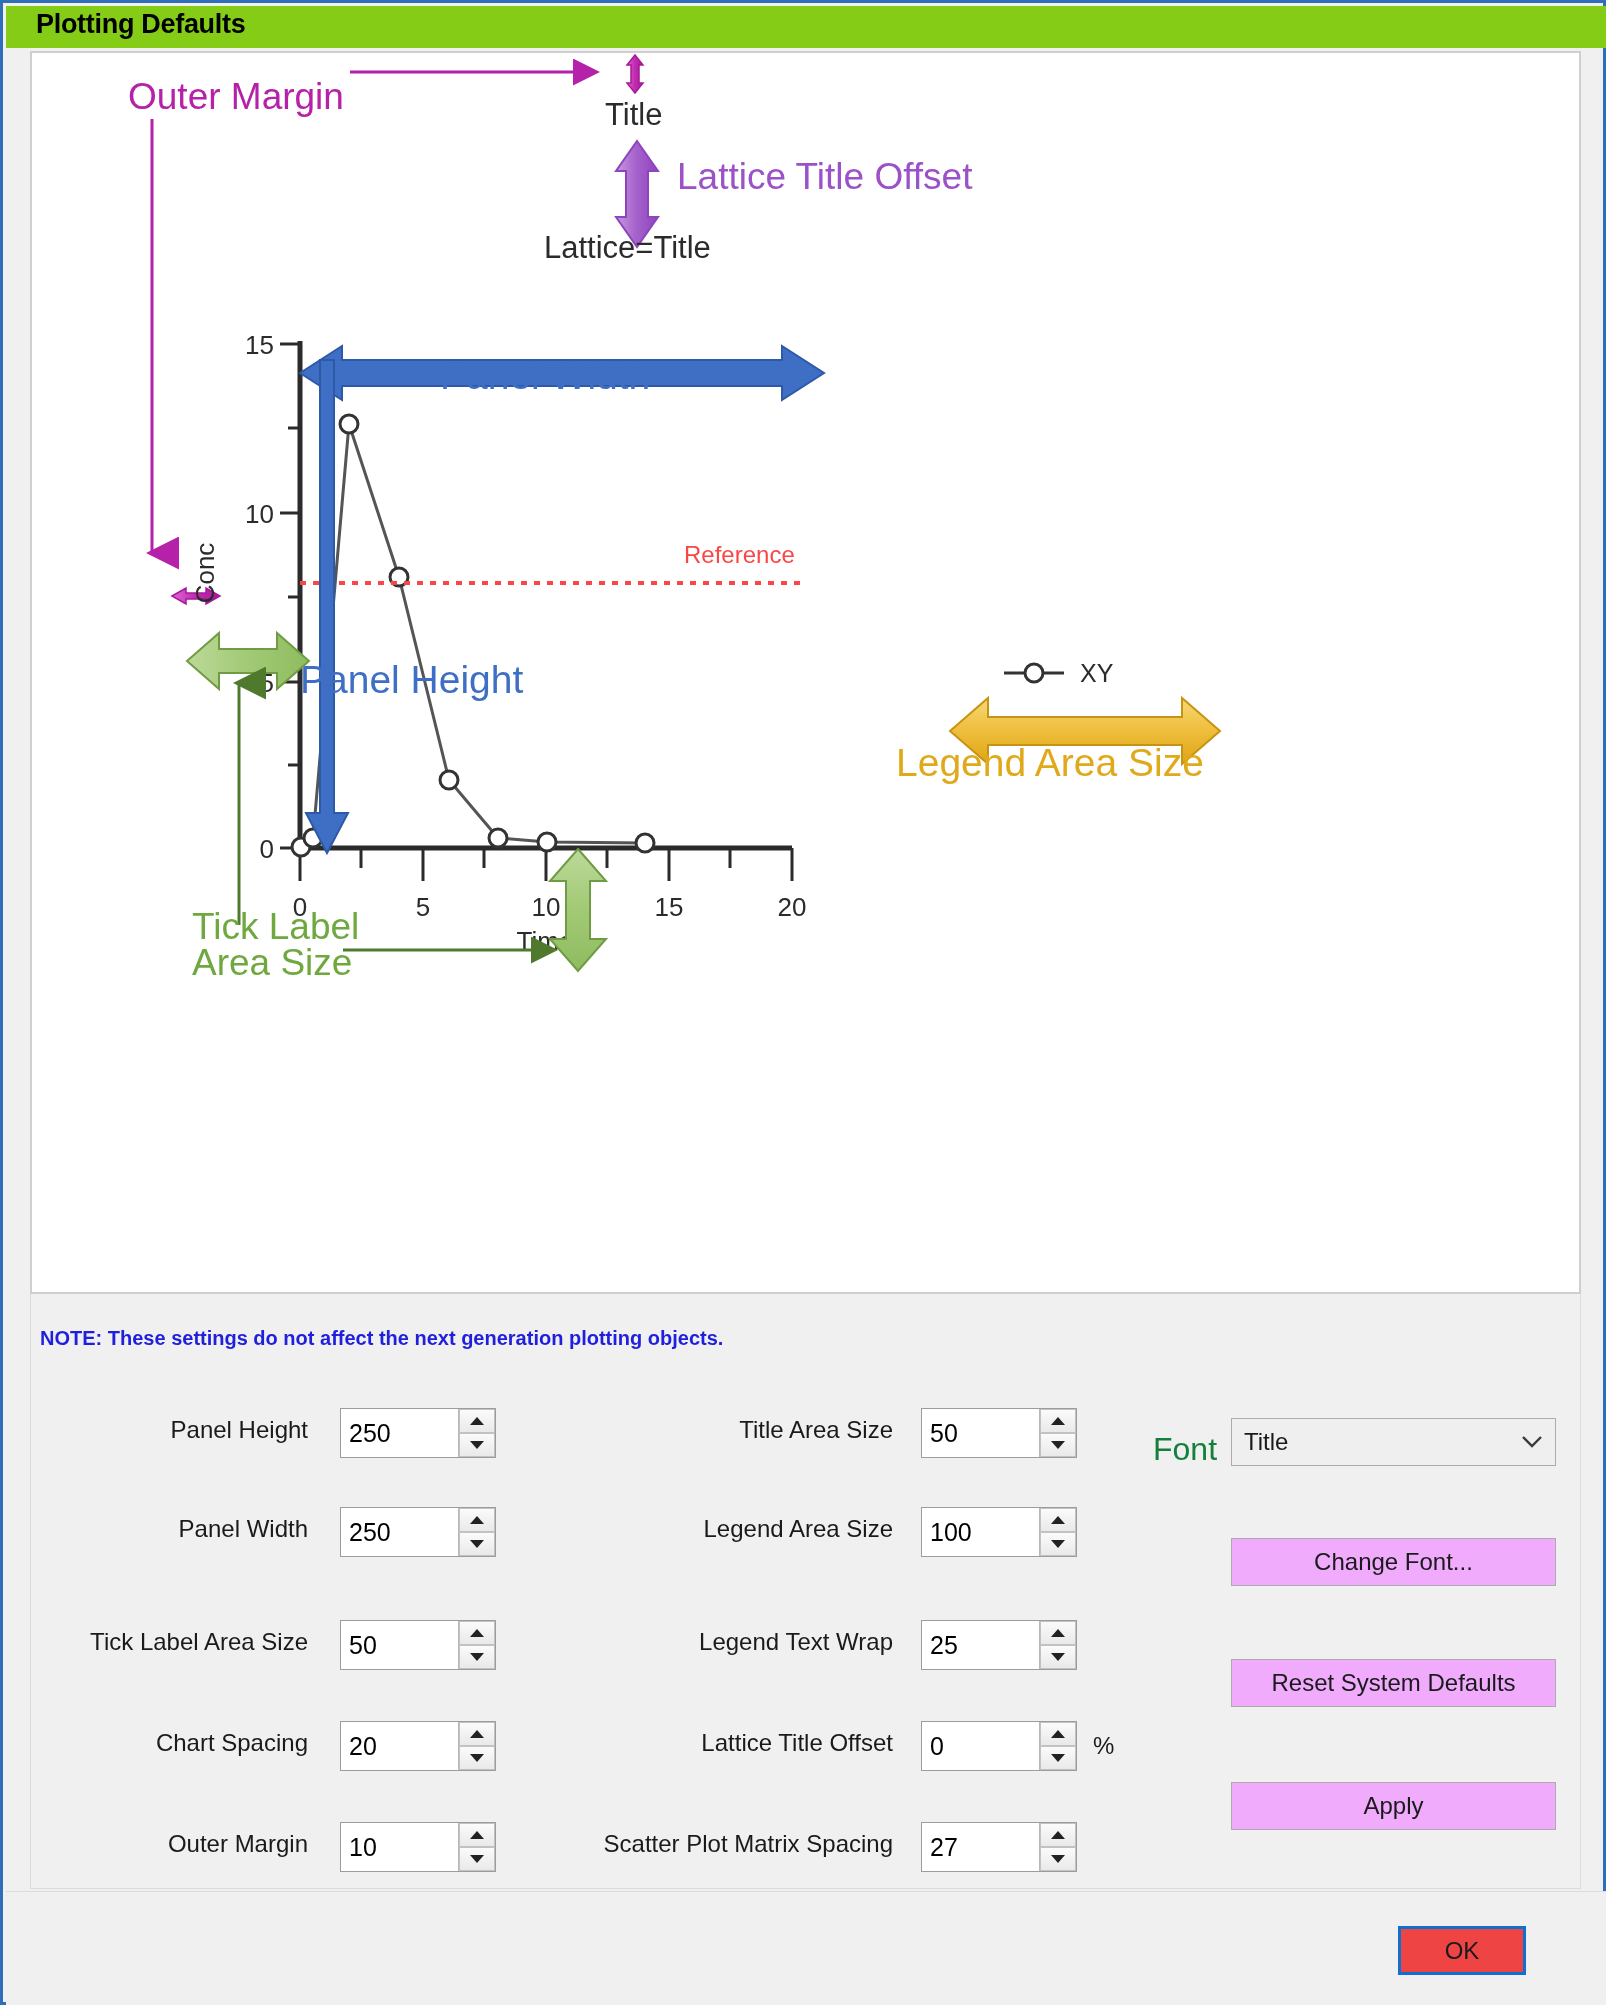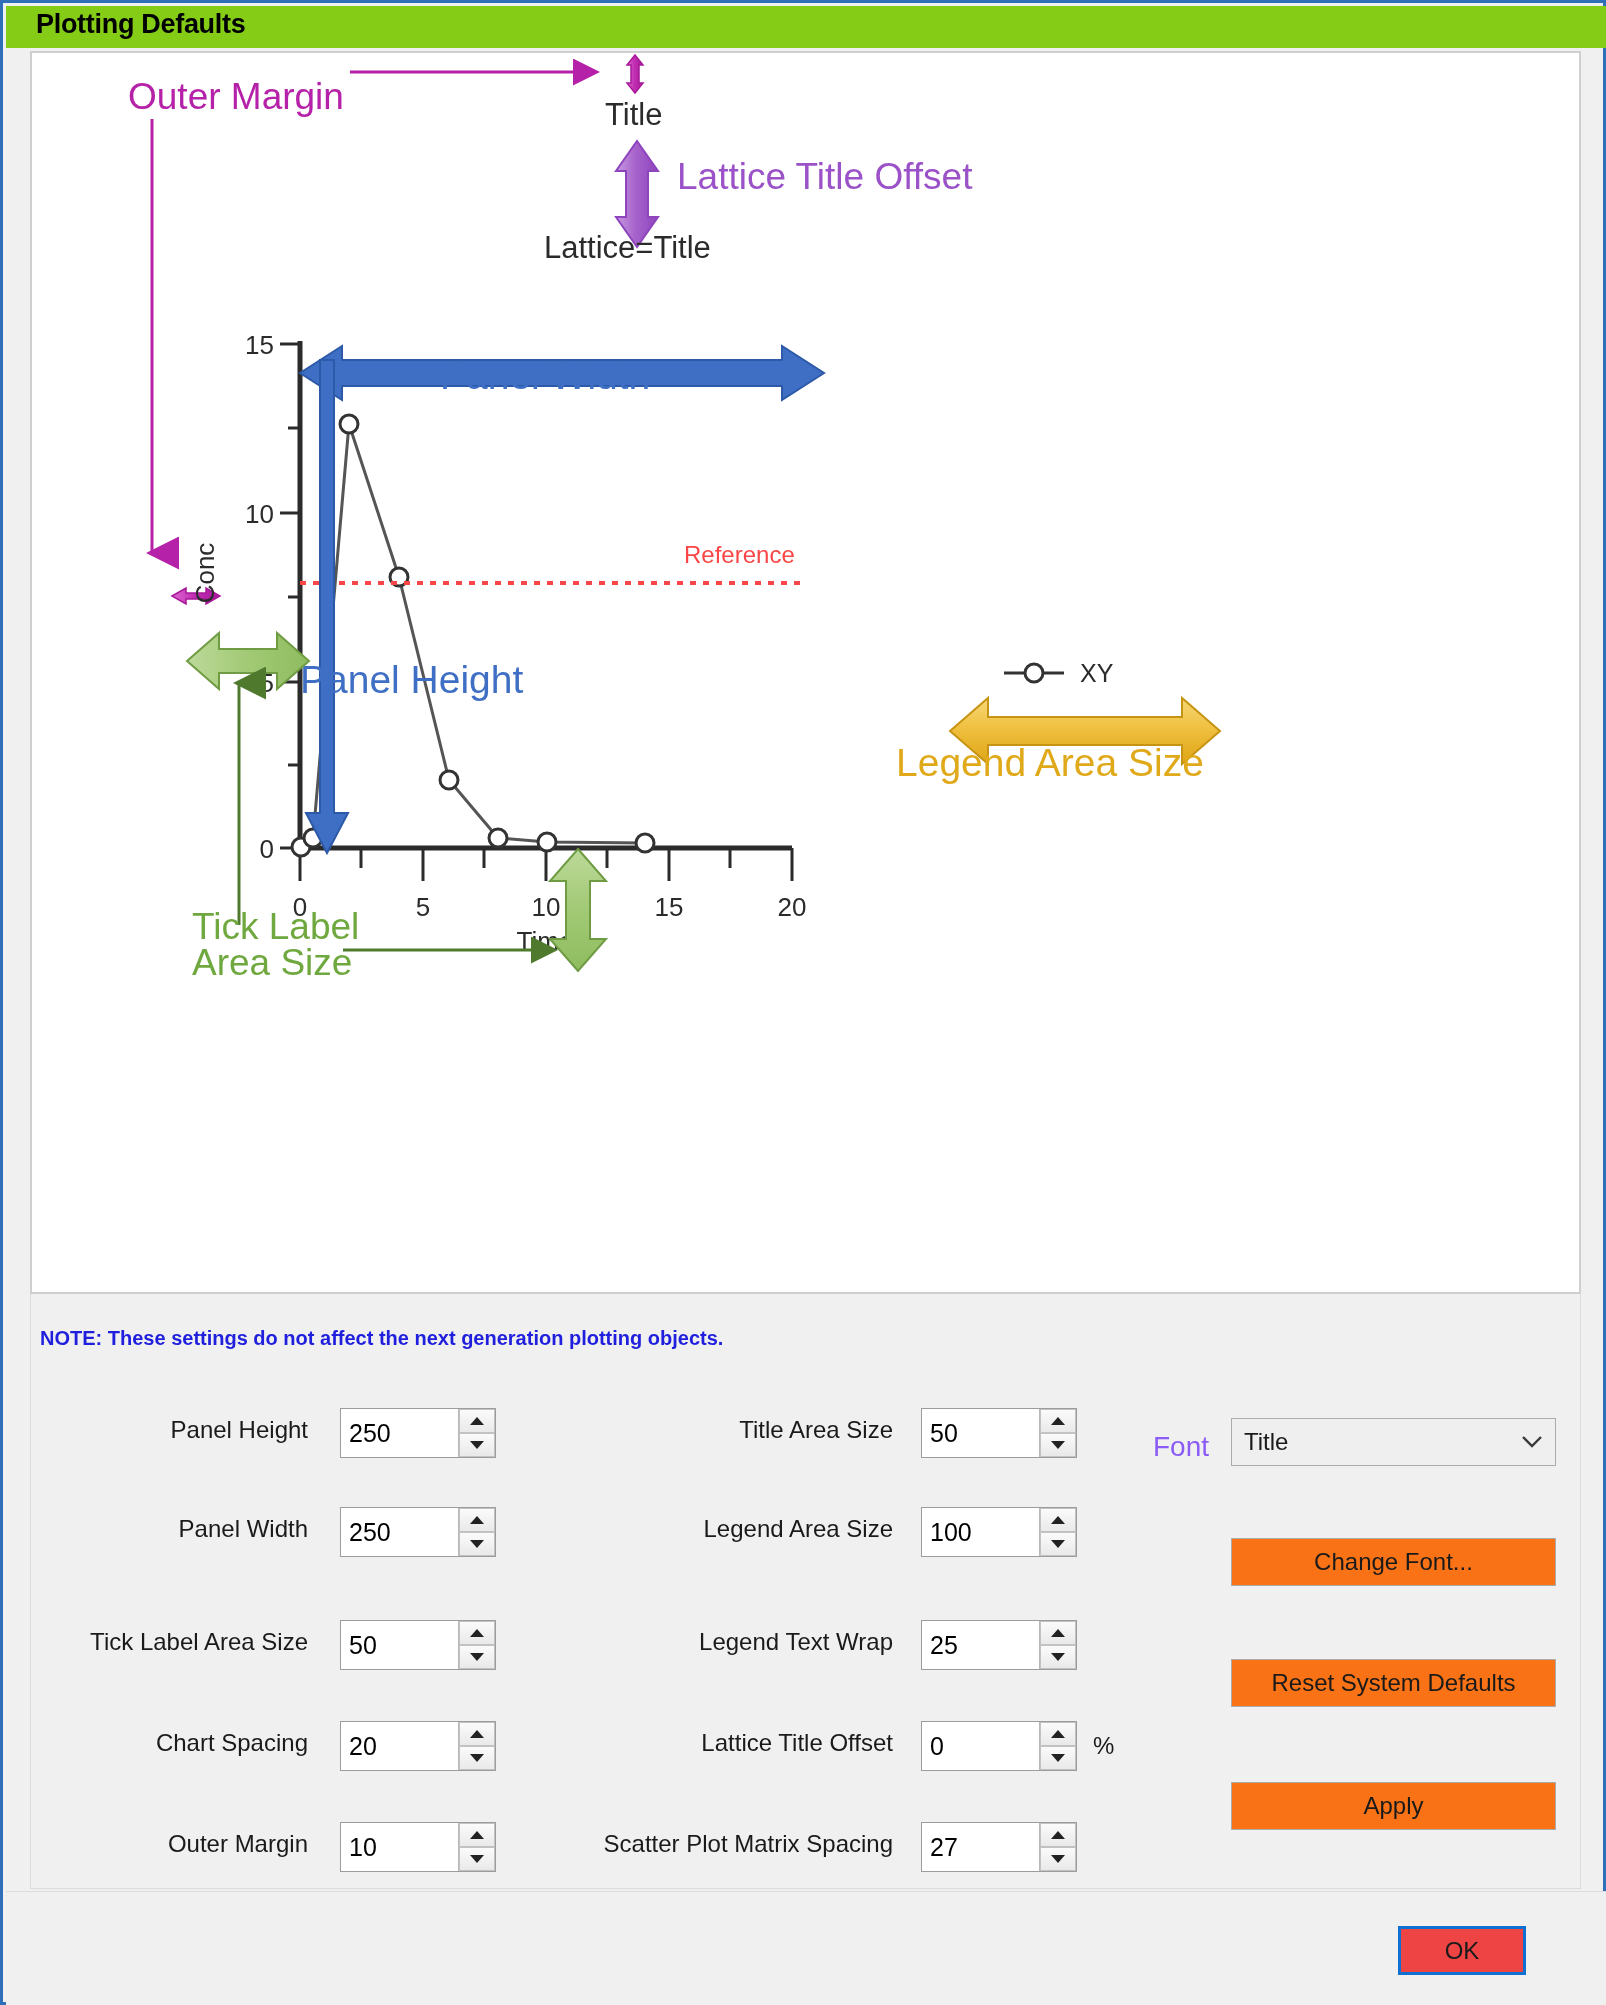--- a/index.html
+++ b/index.html
@@ -137,22 +137,22 @@
     position: absolute;
     font-size: 24px;
     color: #1a1a1a;
   }
 
   
   #font-label {
     position: absolute;
     left: 1150px;
     top: 1428px;
-    font-size: 28px;
-    color: #8b5cf6;
+    font-size: 32px;
+    color: #15803d;
   }
   #font-select {
     position: absolute;
     left: 1228px;
     top: 1415px;
     width: 325px;
     height: 48px;
     background: #efefef;
     border: 1px solid #acacac;
     box-sizing: border-box;
@@ -169,21 +169,21 @@
     width: 46px;
     display: flex;
     align-items: center;
     justify-content: center;
   }
   .btn {
     position: absolute;
     left: 1228px;
     width: 325px;
     height: 48px;
-    background: #f97316;
+    background: #f0abfc;
     border: 1px solid #acacac;
     box-sizing: border-box;
     display: flex;
     align-items: center;
     justify-content: center;
     font-size: 24px;
     color: #1a1a1a;
   }
   #btn-change-font { top: 1535px; }
   #btn-reset       { top: 1656px; }

